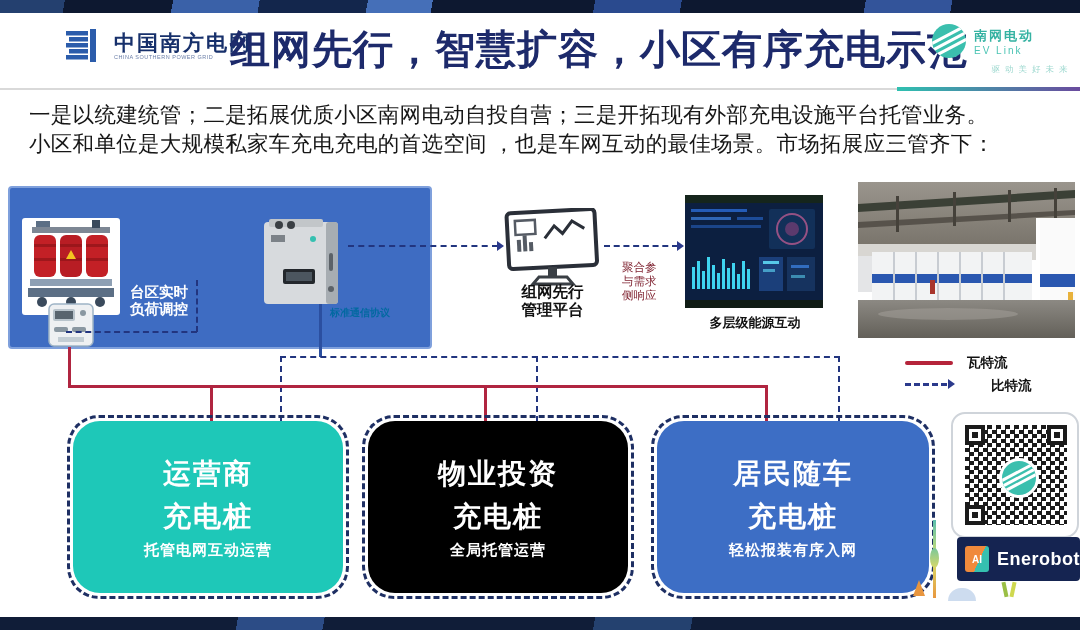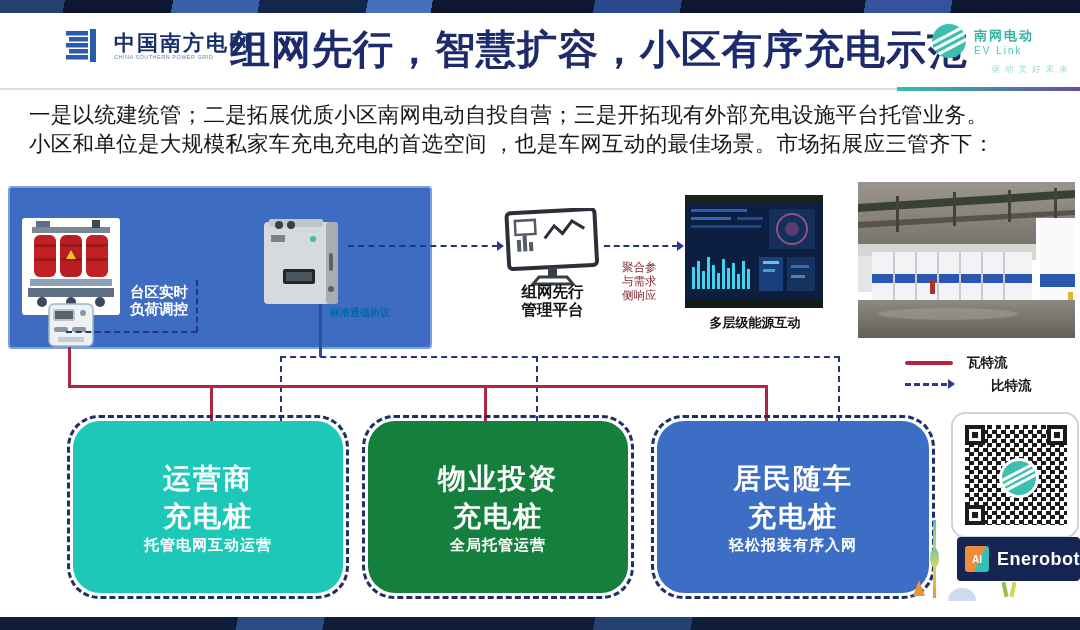--- a/index.html
+++ b/index.html
@@ -58,28 +58,28 @@
   .arrow-r{width:0;height:0;border-top:5px solid transparent;border-bottom:5px solid transparent;border-left:7px solid #2b3a8c;}
 
   
   .rline{background:#b02540;}
   .bdash-h{border-top:2px dashed #22357f;}
   .bdash-v{border-left:2px dashed #22357f;}
   .bsolid-v{border-left:3px solid #2b4fa0;}
 
   
   .obox{border:3px dashed #1e2f63;border-radius:32px;padding:3px;box-sizing:border-box;}
-  .ibox{width:100%;height:100%;border-radius:27px;display:flex;flex-direction:column;align-items:center;justify-content:center;color:#fff;font-weight:bold;text-align:center;}
+  .ibox{width:100%;height:100%;border-radius:27px;display:flex;flex-direction:column;align-items:center;justify-content:center;gap:5px;color:#fff;font-weight:bold;text-align:center;}
   .ibox .l1,.ibox .l2{font-size:28px;letter-spacing:2px;}
   .ibox .l3{font-size:15px;letter-spacing:1px;}
   .box1{left:67px;top:415px;width:282px;height:184px;}
   .box2{left:362px;top:415px;width:272px;height:184px;}
   .box3{left:651px;top:415px;width:284px;height:184px;}
   .fill-teal{background:#1ec8b8;}
-  .fill-yellow{background:#15803d;}
+  .fill-yellow{background:#000000;}
   .fill-blue{background:#3d6ec5;}
 
   
   .qr-card{left:951px;top:412px;width:128px;height:126px;background:#fff;border:2px solid #cfd4da;border-radius:14px;box-sizing:border-box;}
   .qr-grid{position:absolute;left:12px;top:11px;width:102px;height:100px;
     background:repeating-conic-gradient(#1b1b1b 0% 25%,#ffffff 0% 50%);background-size:9px 9px;}
   .finder{position:absolute;width:20px;height:20px;border:4px solid #1b1b1b;background:#fff;box-sizing:border-box;}
   .finder i{position:absolute;left:3px;top:3px;width:6px;height:6px;background:#1b1b1b;}
   .qr-logo{position:absolute;left:34px;top:33px;width:34px;height:34px;border-radius:50%;background:#3bbfae;border:3px solid #fff;overflow:hidden;}
   .qr-logo i{position:absolute;left:-6px;width:46px;height:3px;background:#fff;transform:rotate(-28deg);}

